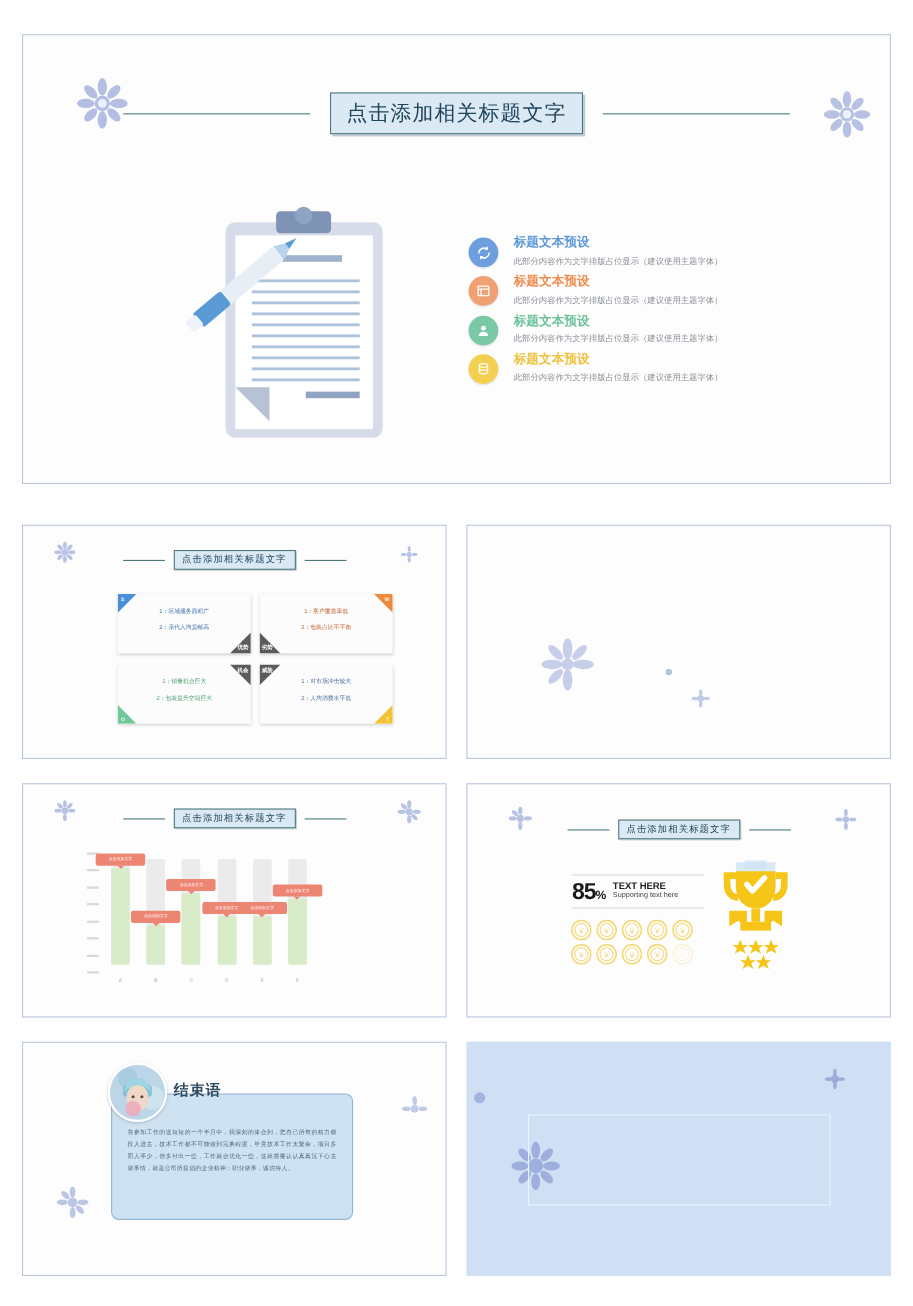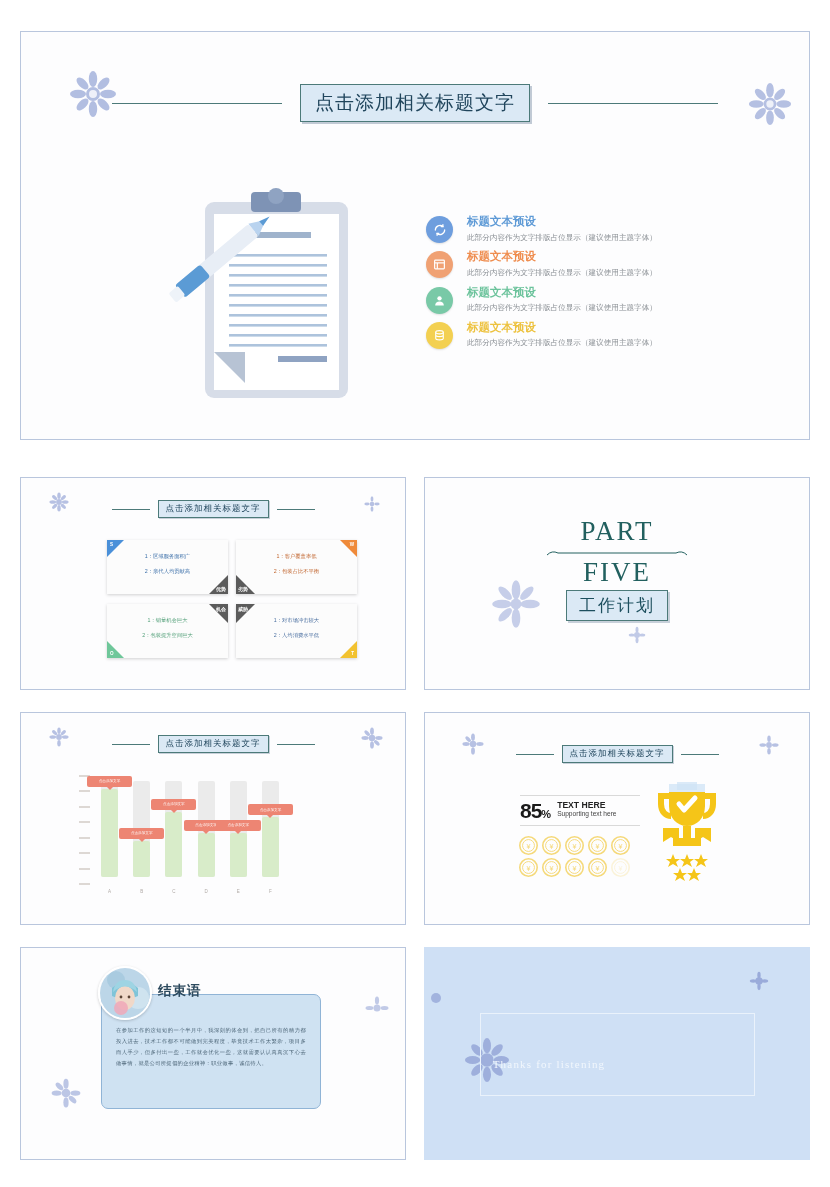--- a/index.html
+++ b/index.html
@@ -369,28 +369,20 @@
           <g fill="#9aa9d8" opacity=".6">
             <circle cx="24" cy="24" r="8"></circle>
       <ellipse cx="24" cy="10" rx="4" ry="8"></ellipse>
             <ellipse cx="10" cy="24" rx="8" ry="4"></ellipse>
       <ellipse cx="24" cy="38" rx="4" ry="8"></ellipse>
             <ellipse cx="38" cy="24" rx="8" ry="4"></ellipse>
           </g>
         </svg>
     </div>
 
-    <div class="pf">
-      <div class="p1">PART</div>
-      <svg class="swirl" viewBox="0 0 150 10">
-        <path d="M5 6 Q10 1 16 4 L134 4 Q140 1 145 6" fill="none" stroke="#22605f" stroke-width="1"></path>
-      </svg>
-      <div class="p2">FIVE</div>
-      <div class="cnbox">工作计划</div>
-    </div>
   </div>
 
   <div class="slide" id="s4">
     <div class="flower" style="left:28px;top:14px;">
       <svg width="20" height="20" viewBox="0 0 48 48">
           <g fill="#9aa9d8" opacity=".7">
             <circle cx="24" cy="24" r="7"></circle>
       <ellipse cx="24" cy="9" rx="4.2" ry="8"></ellipse>
             <ellipse cx="24" cy="39" rx="4.2" ry="8"></ellipse>
       <ellipse cx="9" cy="24" rx="8" ry="4.2"></ellipse>
@@ -669,15 +661,14 @@
             <circle cx="24" cy="24" r="9"></circle>
       <ellipse cx="24" cy="10" rx="4" ry="8"></ellipse>
             <ellipse cx="10" cy="24" rx="8" ry="4"></ellipse>
       <ellipse cx="24" cy="38" rx="4" ry="8"></ellipse>
             <ellipse cx="38" cy="24" rx="8" ry="4"></ellipse>
           </g>
         </svg>
     </div>
   </div>
   <div class="thanksframe"></div>
-  <div class="thanksen">Thanks for listening</div>
 
 </div>
 
 </body></html>

